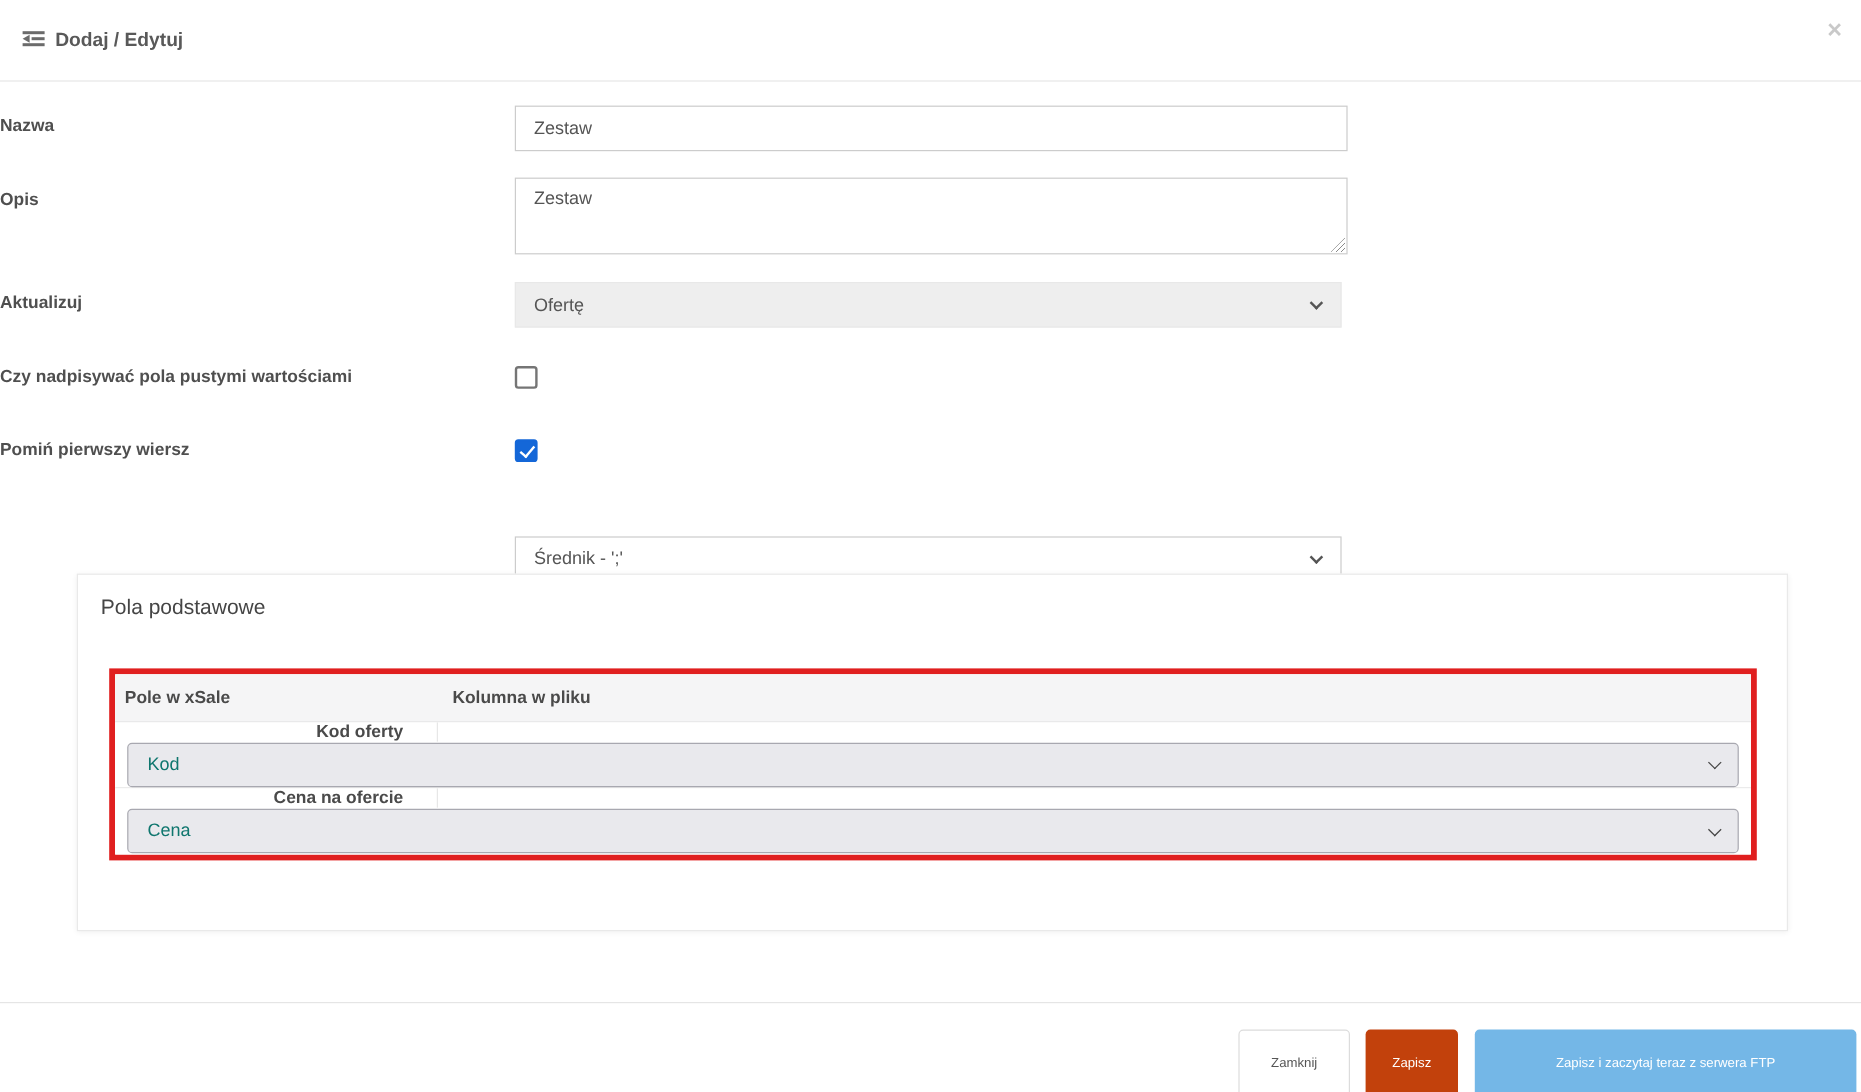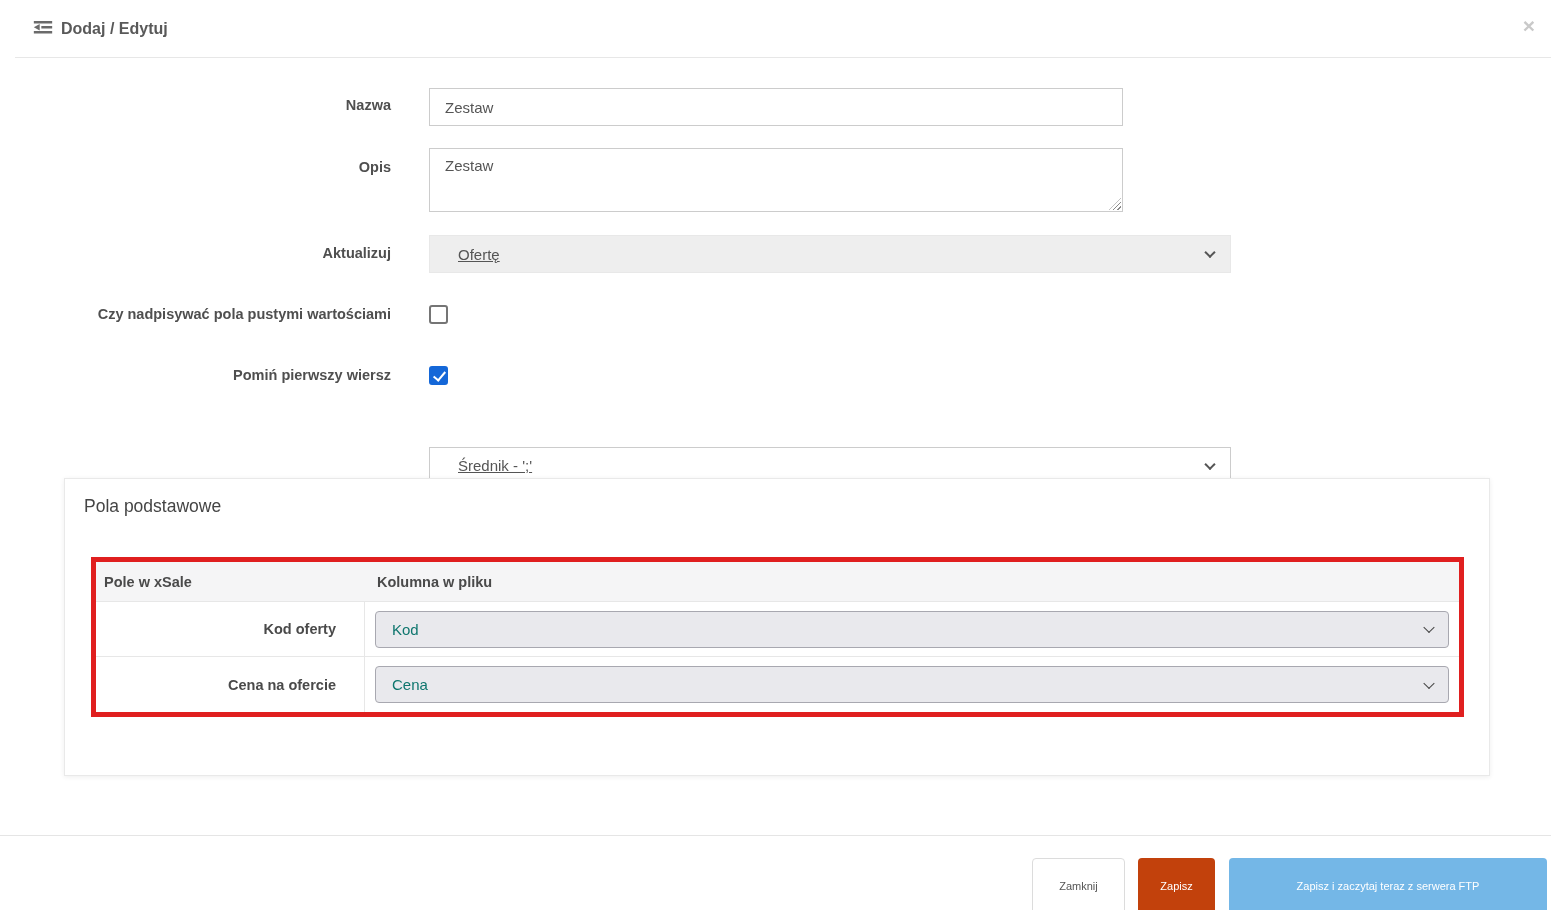--- a/index.html
+++ b/index.html
@@ -1,43 +1,43 @@
 <!DOCTYPE html>
 <html><head>
 <meta charset="utf-8">
 <style>
   * { margin:0; padding:0; box-sizing:border-box; }
   html,body { width:1551px; height:910px; background:#fff;
     font-family:"Liberation Sans", sans-serif; color:#555; overflow:hidden; }
   .stage { position:relative; width:1551px; height:910px; background:#fff; }
 
   
-  .modal-header { position:absolute; top:0; left:15px; right:0; height:58px;
+  .modal-header { position:absolute; top:0; left:0; right:0; height:68px;
     border-bottom:1px solid #e7e7e7; display:flex; align-items:center; padding:0 18px; }
   .hdr-title-wrap { display:flex; align-items:center; gap:8px; }
   .hdr-icon svg { display:block; }
   .hdr-title { font-size:16px; font-weight:bold; color:#595959; }
   .close-btn { position:absolute; right:16px; top:15px; font-size:21px; line-height:1;
     color:#c9c9c9; cursor:pointer; font-weight:bold; }
 
   
-  .flabel { position:absolute; left:0; width:391px; text-align:right;
+  .flabel { position:absolute; left:0; width:391px; 
     font-weight:bold; font-size:14.5px; color:#4f4f4f; }
   .txt-input { position:absolute; left:429px; width:694px; height:38px;
     border:1px solid #ccc; background:#fff; font-family:inherit;
     font-size:15px; color:#555; padding:0 15px; outline:none; }
   .txt-area-wrap { position:absolute; left:429px; top:148px; width:694px; height:64px; }
   .txt-area { width:100%; height:100%; border:1px solid #ccc; background:#fff;
     font-family:inherit; font-size:15px; color:#555; padding:8px 15px;
     resize:none; outline:none; }
   .resize-handle { position:absolute; right:2px; bottom:2px; width:12px; height:12px;
     background:repeating-linear-gradient(135deg, transparent 0 2px, #8a8a8a 2px 3px); 
     clip-path:polygon(100% 0, 100% 100%, 0 100%); pointer-events:none; }
-  .sel { position:absolute; left:429px; width:802px; height:38px; display:flex;
-    align-items:center; padding-left:28px; font-size:15px; color:#555; cursor:pointer;text-decoration:underline; }
+  .sel { position:absolute; left:429px; width:689px; height:38px; display:flex;
+    align-items:center; padding-left:15px; font-size:15px; color:#555; cursor:pointer; }
   .sel-gray { background:#eeeeee; border:1px solid #e8e8e8; }
   .sel-white { background:#fff; border:1px solid #ccc;margin-top:28px; }
   .chev { position:absolute; right:16px; top:50%; width:8px; height:8px;
     border-right:2px solid #555; border-bottom:2px solid #555;
     transform:translateY(-70%) rotate(45deg); }
   .checkbox { position:absolute; left:429px; width:19px; height:19px;
     border:2px solid #757575; border-radius:3px; background:#fff; cursor:pointer; }
   .checkbox.checked { background:#1467d8; border-color:#1467d8; }
   .checkbox.checked::after { content:""; position:absolute; left:5px; top:1px;
     width:5px; height:10px; border-right:2.5px solid #fff; border-bottom:2.5px solid #fff;
@@ -48,21 +48,21 @@
     background:#fff; border:1px solid #e9e9e9; box-shadow:0 1px 5px rgba(0,0,0,0.07); }
   .panel-title { position:absolute; left:19px; top:17px; font-size:17.5px; color:#454545; }
   .red-box { position:absolute; left:26px; top:78px; width:1373px; height:160px;
     border:5px solid #e01f1f; }
   .tbl { display:flex; flex-direction:column; width:100%; height:100%; background:#fff; }
   .thead { display:flex; height:40px; background:#f5f5f6; border-bottom:1px solid #e7e7e7;
     align-items:center; }
   .th { font-weight:bold; font-size:14.5px; color:#4a4a4a; }
   .th1 { width:269px; padding-left:8px; }
   .th2 { flex:1; padding-left:12px; }
-  .trow { display:flex; height:55px; border-bottom:1px solid #e7e7e7; background:#fff; }
+  .trow { display:flex; height:55px; border-bottom:1px solid #e7e7e7; background:#fff;flex-direction:column; }
   .trow:last-child { border-bottom:none; }
   .td-field { width:269px; display:flex; align-items:center; justify-content:flex-end;
     padding-right:28px; border-right:1px solid #e7e7e7; font-weight:bold;
     font-size:14.5px; color:#4a4a4a; }
   .td-col { flex:1; display:flex; align-items:center; padding:0 10px; }
   .tsel { position:relative; flex:1; height:37px; background:#e9e9ed;
     border:1px solid #a8a8b0; border-radius:4px; display:flex; align-items:center;
     padding-left:16px; font-size:15px; color:#0f766e; cursor:pointer; }
   .tsel .chev { right:15px; border-color:#444; border-width:1.5px; }
 

